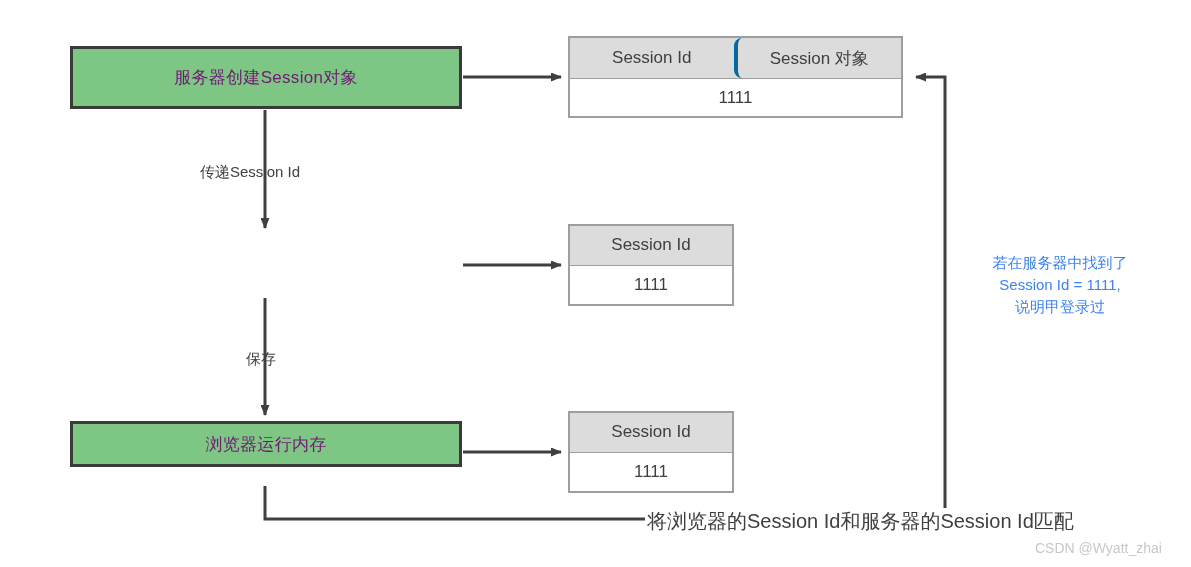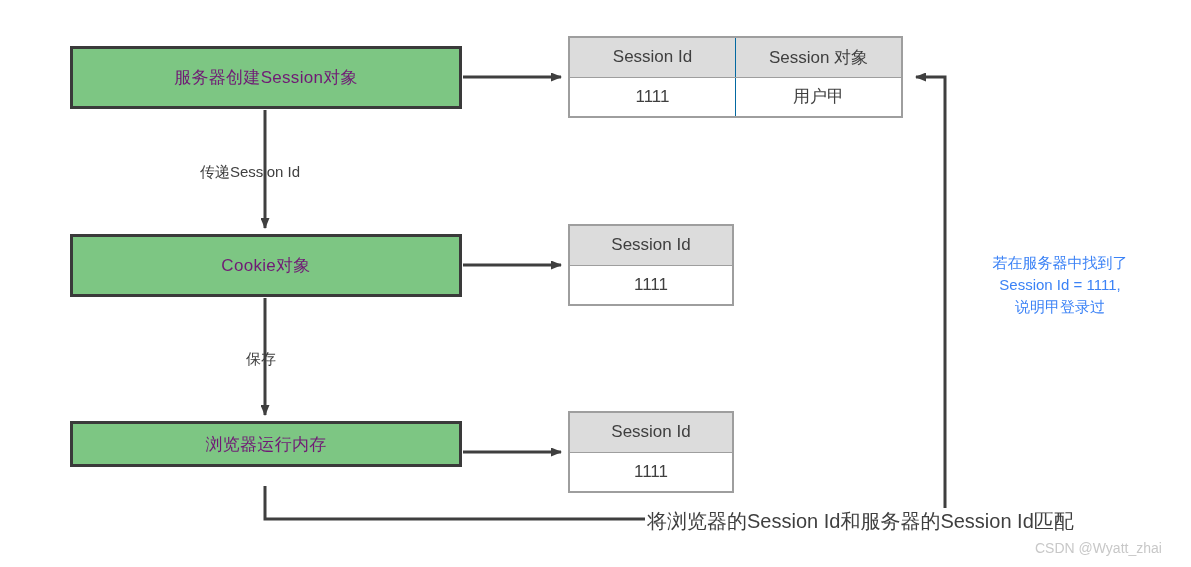--- a/index.html
+++ b/index.html
@@ -61,21 +61,22 @@
   }
   .tbl .cell {
     flex: 1 1 0;
     display: flex;
     align-items: center;
     justify-content: center;
     color: #3f3f3f;
     font-size: 17px;
   }
   .tbl .cell + .cell {
-    border-left: 1px solid #0369a1;
+    border-left: 4px solid #0369a1;
+    border-radius: 8px;
   }
 
   
   .edge-label {
     position: absolute;
     color: #3f3f3f;
     font-size: 15px;
     white-space: nowrap;
   }
   .note {
@@ -141,36 +142,32 @@
 
     <g>
       <path d="M265,486 L265,519 L945,519 L945,77 L916,77" fill="none" stroke="#3f3f3f" stroke-width="3" marker-end="url(#arrowL)"></path>
     </g>
   </svg>
 
   <div class="proc-box" style="left:70px; top:46px; width:392px; height:63px;">
     <span class="label">服务器创建Session对象</span>
   </div>
 
-  <div class="proc-box" style="left:70px; top:234px; width:392px; height:63px;">
-    <span class="label">Cookie对象</span>
-  </div>
 
   <div class="proc-box" style="left:70px; top:421px; width:392px; height:46px;">
     <span class="label">浏览器运行内存</span>
   </div>
 
   <div class="tbl" style="left:568px; top:36px; width:335px; height:82px;">
     <div class="row head">
       <div class="cell">Session Id</div>
       <div class="cell">Session 对象</div>
     </div>
     <div class="row">
       <div class="cell">1111</div>
-      <div class="cell">用户甲</div>
     </div>
   </div>
 
   <div class="tbl" style="left:568px; top:224px; width:166px; height:82px;">
     <div class="row head">
       <div class="cell">Session Id</div>
     </div>
     <div class="row">
       <div class="cell">1111</div>
     </div>

